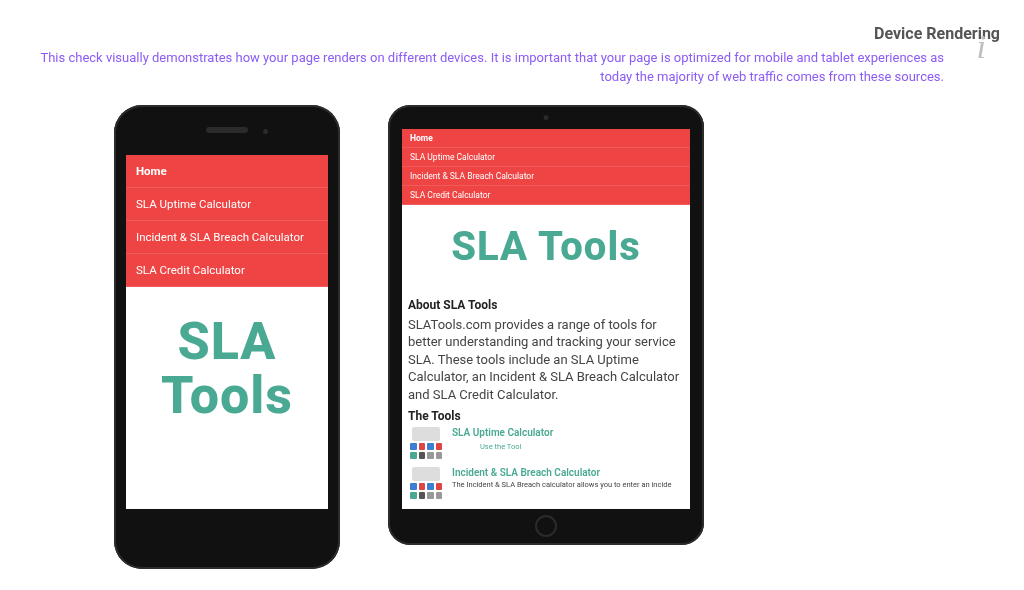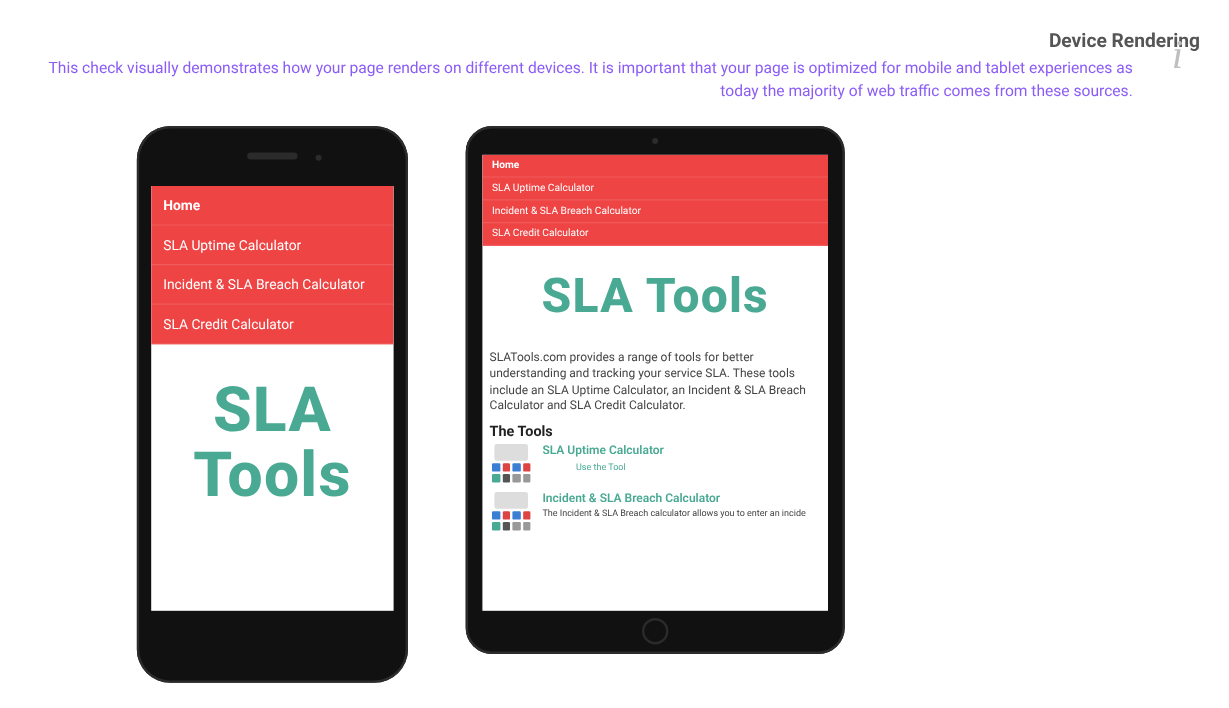--- a/index.html
+++ b/index.html
@@ -142,21 +142,21 @@
   }
 
   .content { padding: 0 6px; color: #333; }
   .content h3 {
     font-size: 12px;
     font-weight: 700;
     color: #222;
     margin: 6px 0 4px;
   }
   .content p {
-    font-size: 10px;
+    font-size: 13px;
     color: #444;
     line-height: 1.35;
     margin-bottom: 4px;
   }
   .tool-row { display: flex; gap: 8px; margin-top: 4px; }
   .tool-icon {
     width: 36px; height: 36px;
     position: relative;
     flex-shrink: 0;
   }
@@ -211,20 +211,21 @@
     <div class="tablet-home"></div>
     <div class="tablet-screen">
       <div class="nav">
         <div class="nav-item">Home</div>
         <div class="nav-item">SLA Uptime Calculator</div>
         <div class="nav-item">Incident &amp; SLA Breach Calculator</div>
         <div class="nav-item">SLA Credit Calculator</div>
       </div>
       <div class="hero-title">SLA Tools</div>
       <div class="content">
+        <h3>About SLA Tools</h3>
         <p>SLATools.com provides a range of tools for better understanding and tracking your service SLA. These tools include an SLA Uptime Calculator, an Incident &amp; SLA Breach Calculator and SLA Credit Calculator.</p>
         <h3>The Tools</h3>
 
         <div class="tool-row">
           <div class="tool-icon">
             <div class="screen"></div>
             <div class="keys">
                 <span></span>
                 <span></span>
                 <span></span>

